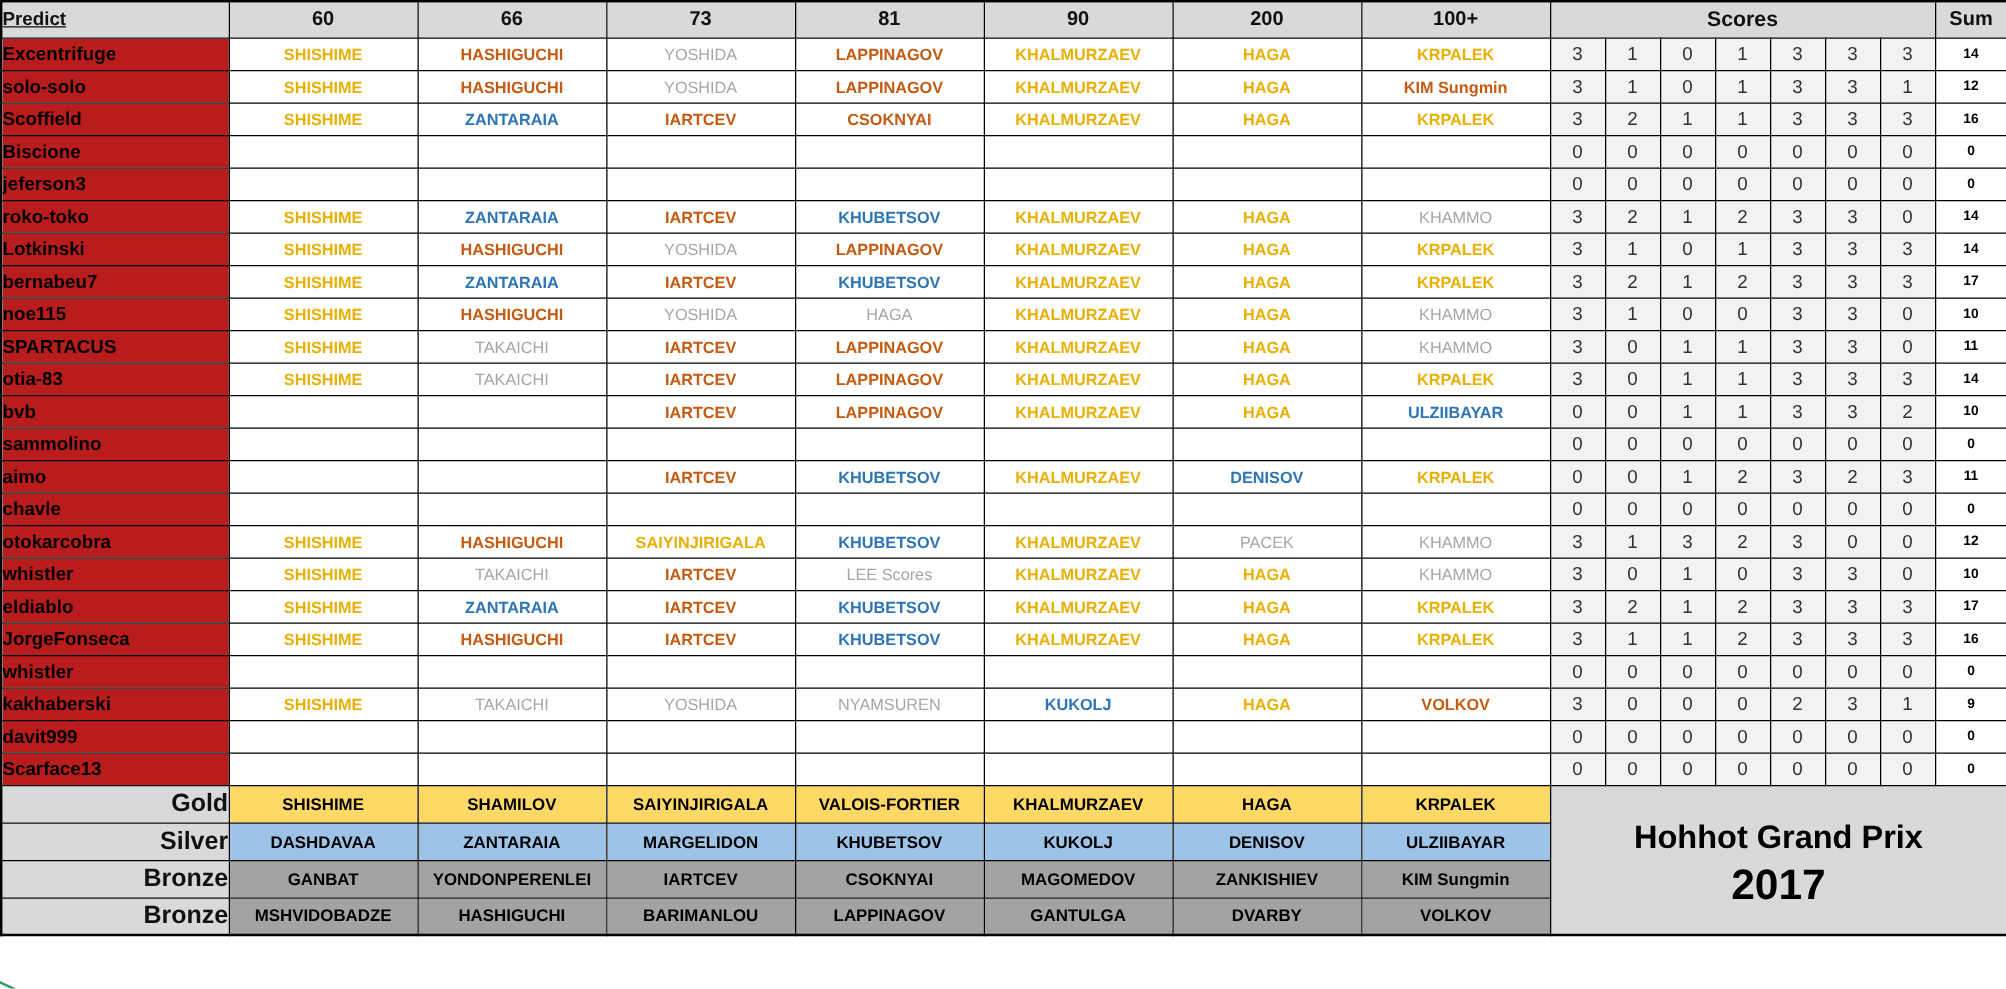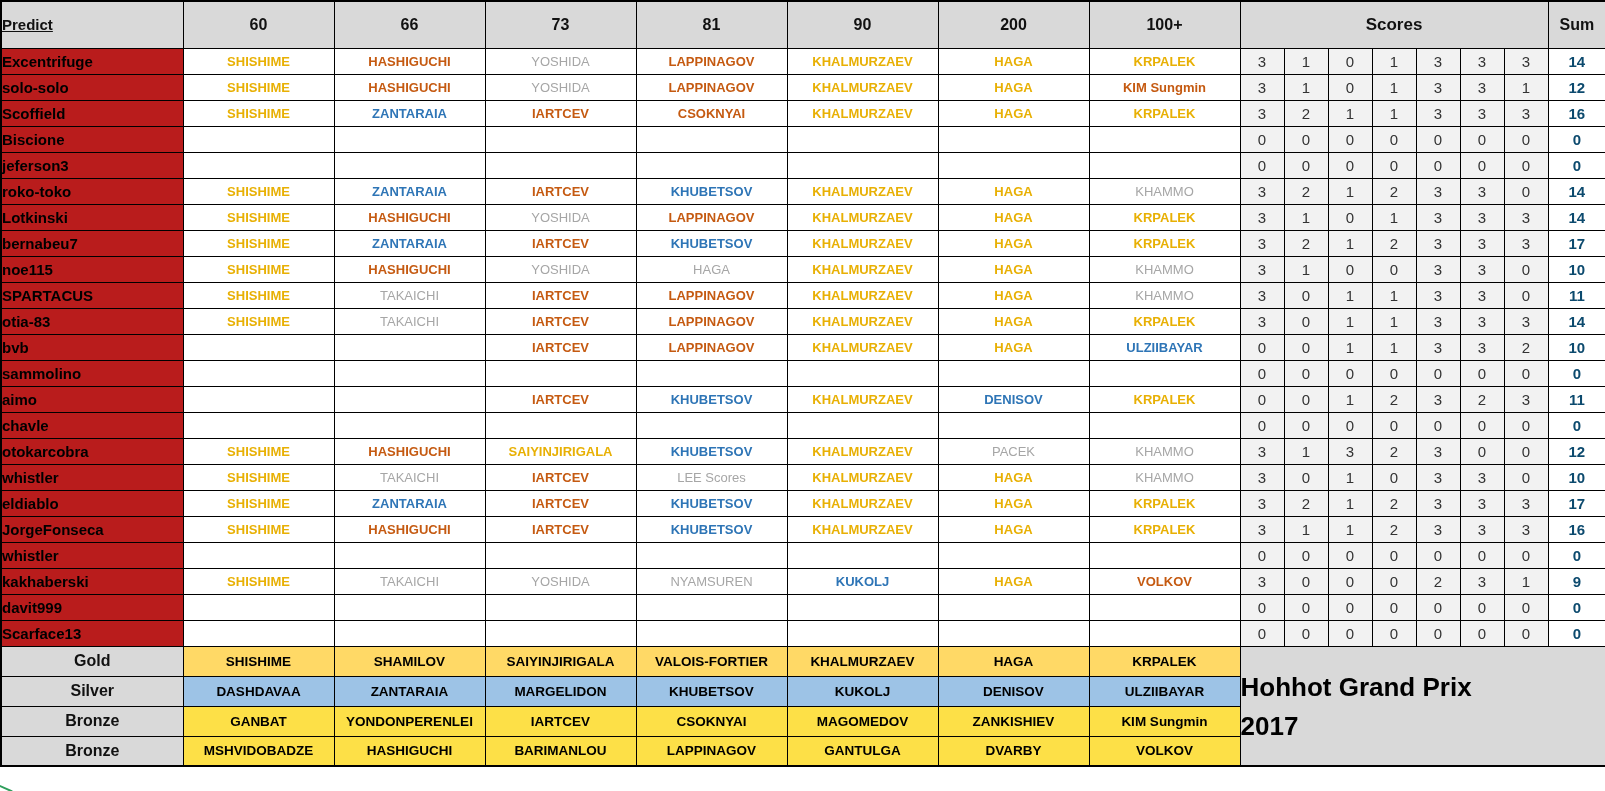--- a/index.html
+++ b/index.html
@@ -18,21 +18,21 @@
     width: 1605px;
   }
   table.grid th, table.grid td {
     border: 1px solid #000;
     overflow: hidden;
     white-space: nowrap;
     padding: 0;
   }
   table.grid { border: 2px solid #000; }
   thead th {
-    height: 47px;
+    height: 29px;
     background: #D9D9D9;
     font-size: 16px;
     font-weight: bold;
     color: #111;
     text-align: center;
   }
   th.predict-h {
     text-align: left;
     padding-left: 6px;
     text-decoration: underline;
@@ -61,50 +61,51 @@
   td.pick.m-none   { color: #A6A6A6; font-weight: normal; margin-top: 35px; }
   td.score {
     background: #F2F2F2;
     text-align: center;
     font-size: 15px;
     color: #333;
   }
   td.sum {
     background: #fff;
     text-align: center;
-    font-size: 15px;
+    font-size: 11px;
     font-weight: bold;
-    color: #0c4a6e;
+    color: #000000;
   }
   tr.result td { height: 30px; }
   td.result-label {
     background: #D9D9D9;
     font-weight: bold;
-    font-size: 16px;
-    text-align: center;
+    font-size: 20px;
+    text-align: right;
     padding-left: 6px;
     color: #111;
   }
   td.result-cell {
     text-align: center;
     font-weight: bold;
     font-size: 13.5px;
     color: #000;
   }
   td.bg-gold   { background: #FFD966; }
   td.bg-silver { background: #9DC3E6; margin-top: 24px; }
-  td.bg-bronze { background: #fde047; }
+  td.bg-bronze { background: #a3a3a3; }
   td.title-cell {
     background: #D9D9D9;
+    text-align: center;
     vertical-align: middle;
     font-weight: bold;
     color: #000;
   }
   .title-line1 { font-size: 26px; line-height: 40px; }
-  .title-line2 { font-size: 26px; line-height: 38px; }
+  .title-line2 { font-size: 34px; line-height: 38px; }
   .green-mark {
     position: absolute;
     left: -2px;
     top: 784px;
     width: 16px;
     height: 2px;
     background: #2E9E5B;
     transform: rotate(24deg);
     transform-origin: left top;
   }

